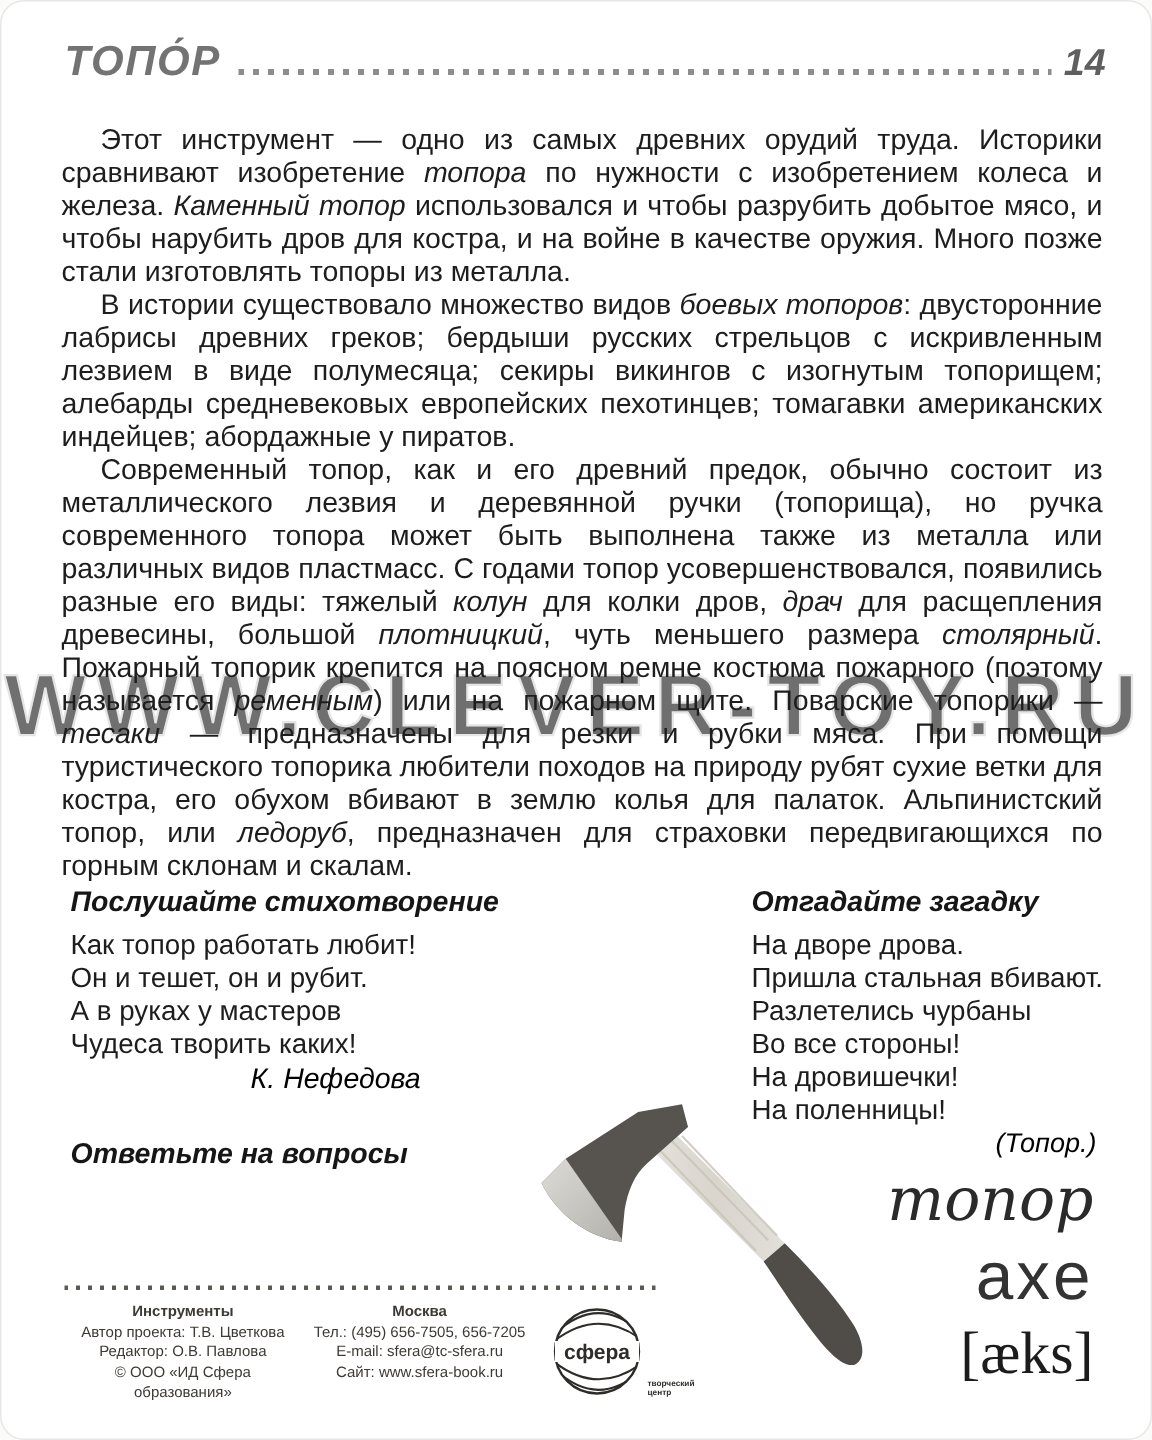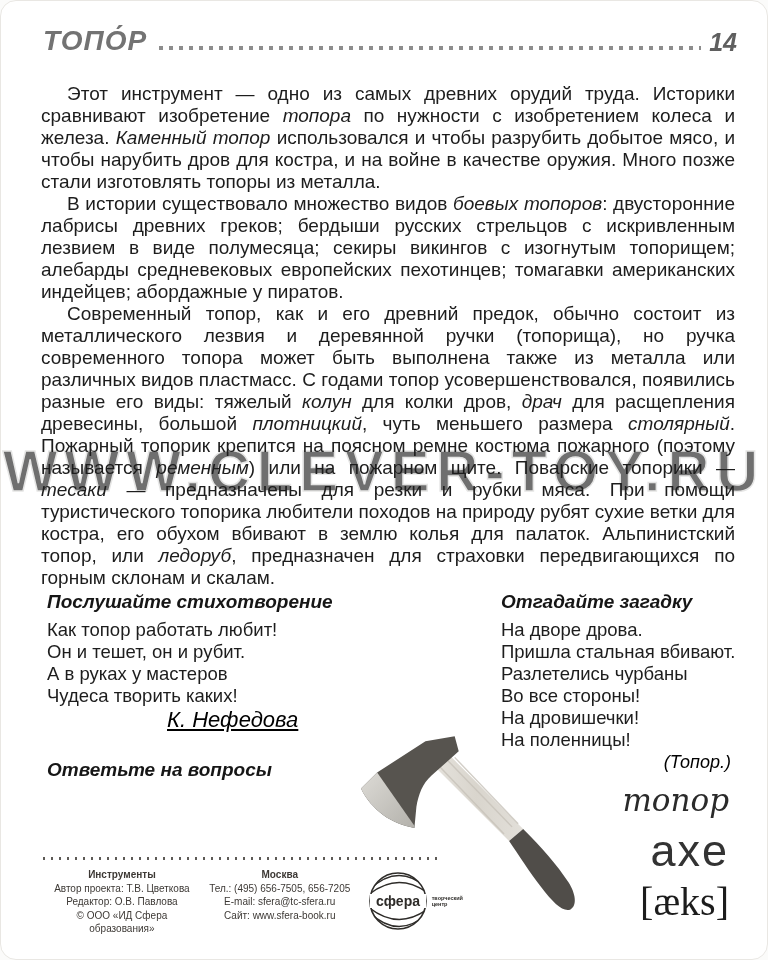--- a/index.html
+++ b/index.html
@@ -20,45 +20,45 @@
 
   
   .article{position:absolute;left:40px;width:694px;top:82px;z-index:2;color:#1d1d1d;}
   .para{font-size:19px;line-height:22px;text-align:justify;text-indent:26px;margin:0;}
   .it{font-style:italic;}
 
   
   .section-heading{font-size:19px;font-weight:bold;font-style:italic;color:#161616;line-height:22px;margin:0 0 6px 0;}
   .line{font-size:18.5px;line-height:22px;color:#1d1d1d;}
   .poem{position:absolute;left:46px;top:590px;width:350px;z-index:2;}
-  .poem-author{font-size:22px;line-height:22px;font-style:italic;margin-left:120px;margin-top:2px;text-decoration:underline;}
+  .poem-author{font-size:19px;line-height:22px;font-style:italic;margin-left:120px;margin-top:2px;}
   .riddle{position:absolute;left:500px;top:590px;width:236px;z-index:2;}
   .riddle-answer{font-size:18px;line-height:22px;font-style:italic;text-align:right;margin-right:6px;}
   .questions{position:absolute;left:46px;top:758px;width:390px;z-index:2;}
 
   
   .vocab{position:absolute;right:38px;top:774px;text-align:right;z-index:3;}
-  .ru-cursive{font-family:"DejaVu Serif",serif;font-style:italic;font-size:31px;line-height:50px;color:#2a2a2a;}
+  .ru-cursive{font-family:"DejaVu Serif",serif;font-style:italic;font-size:40px;line-height:50px;color:#2a2a2a;}
   .en-word{font-family:"Liberation Sans",sans-serif;font-weight:300;font-size:45px;line-height:52px;
            letter-spacing:2px;color:#333;}
   .transcription{font-family:"Liberation Serif",serif;font-size:40px;line-height:50px;color:#1c1c1c;}
 
   
   .axe-photo{position:absolute;left:358px;top:732px;width:282px;height:224px;z-index:2;}
 
   
   .footer{position:absolute;left:42px;top:856px;width:420px;z-index:2;color:#3d3935;}
   .footer-dots{height:3px;width:394px;margin-bottom:8px;
                background-image:repeating-linear-gradient(90deg,#5d5a56 0 2.5px,transparent 2.5px 8px);}
   .footer-cols{display:flex;align-items:flex-start;}
   .fcol{font-size:10px;line-height:13.5px;text-align:center;}
   .fcol1{width:158px;}
   .fcol2{width:158px;}
   .fcol-title{font-weight:bold;}
-  .logo-wrap{display:flex;align-items:center;margin-left:8px;margin-top:2px;}
+  .logo-wrap{display:flex;align-items:flex-end;margin-left:8px;margin-top:2px;}
   .logo-tagline{font-size:5.5px;line-height:6px;color:#2f2d2a;margin-left:3px;font-weight:bold;}
 </style>
 </head>
 <body>
 
 <div class="page">
 
   <div class="watermark">WWW.CLEVER-TOY.RU</div>
 
   <div class="header">

